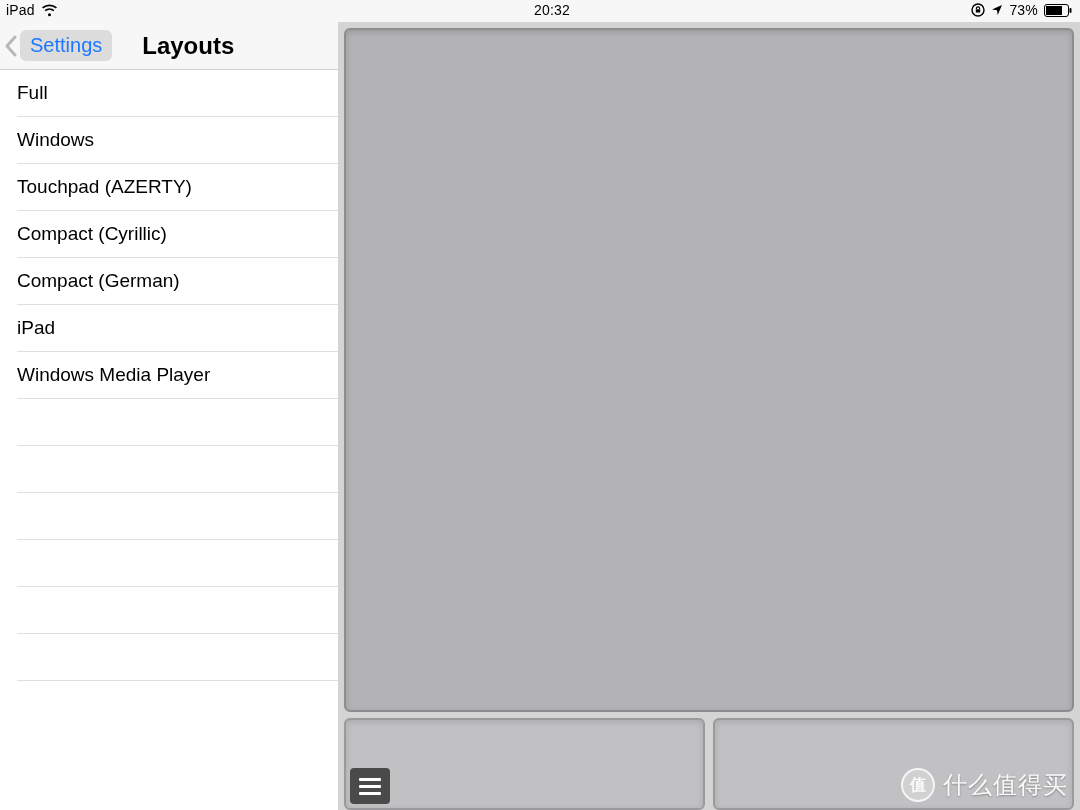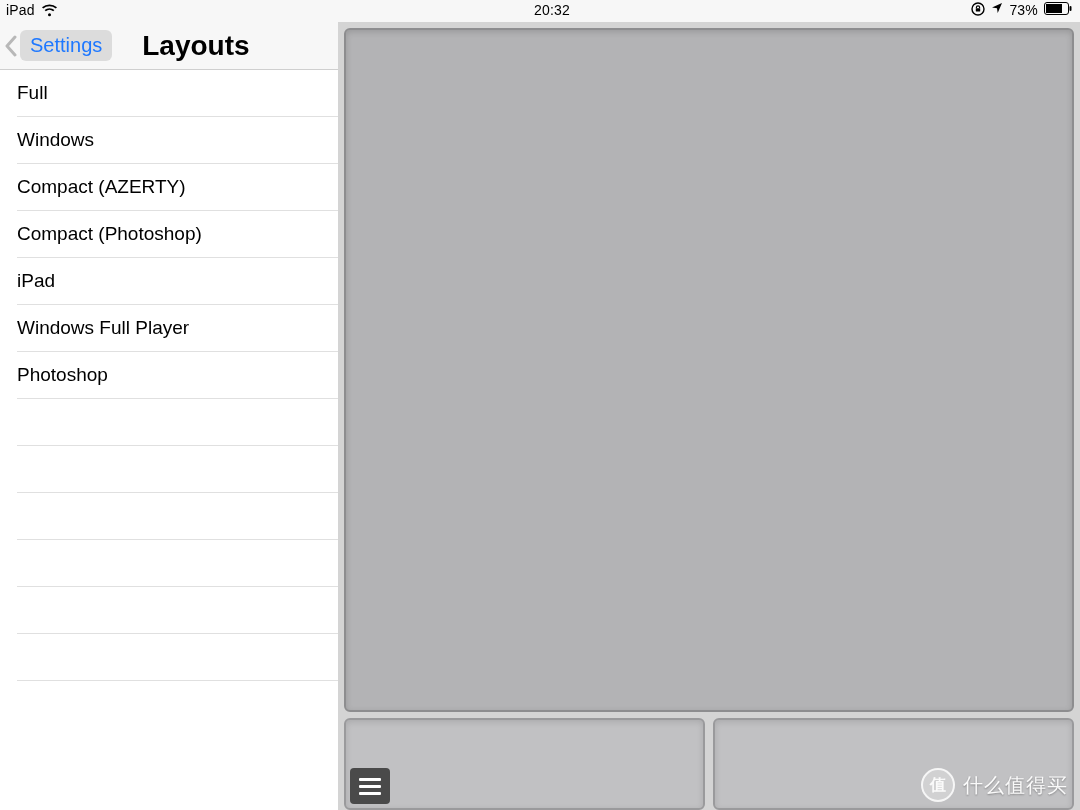--- a/index.html
+++ b/index.html
@@ -5,33 +5,33 @@
   * { box-sizing: border-box; margin: 0; padding: 0; }
   html, body { width: 1080px; height: 810px; overflow: hidden; font-family: -apple-system, "Helvetica Neue", Helvetica, Arial, sans-serif; background:#fff; }
   .root { position: relative; width:1080px; height:810px; background:#b91c1c; }
 
   
   .statusbar { position:absolute; top:0; left:0; right:0; height:22px; background:#f7f7f7; color:#000; font-size:14px; letter-spacing:0.2px; }
   .sb-left { position:absolute; left:6px; top:2px; display:flex; align-items:center; gap:6px; }
   .sb-left .dev { font-size:14px; }
   .wifi svg { display:block; }
   .sb-center { position:absolute; left:50%; top:2px; transform:translateX(-50%); font-weight:500;margin-left:12px; }
-  .sb-right { position:absolute; right:8px; top:2px; display:flex; gap:6px; }
+  .sb-right { position:absolute; right:8px; top:2px; display:flex; align-items:center; gap:6px; }
   .lock svg, .loc svg, .batt svg { display:block; }
 
   
   .nav { position:absolute; top:22px; left:0; width:338px; height:48px; border-bottom:1px solid #cfcfcf; background:#f7f7f7; display:flex; align-items:center; }
   .back { display:flex; align-items:center; padding:0 4px 0 2px; gap:0; }
   .back-chev { width:18px; display:flex; align-items:center; justify-content:center; }
   .back-chev svg { display:block; }
   .back-label {
     background:#dcdcdc; padding:4px 10px 4px 10px; border-radius:6px 6px 6px 6px;
     color:#1e78ff; font-size:20px;
   }
-  .nav-title { margin-left:26px; font-size:28px; font-weight:600; color:#000; }
+  .nav-title { margin-left:26px; font-size:24px; font-weight:600; color:#000; }
 
   
   .list { position:absolute; top:70px; left:0; width:338px; bottom:0; background:#fff; overflow:hidden; }
   .row { height:47px; border-bottom:1px solid #e0e0e0; margin-left:17px; display:flex; align-items:center; justify-content:space-between; padding-right:34px; font-size:19px; color:#000; cursor:pointer; }
   .row .check { color:#1e78ff; }
   .row .check svg { display:block; }
   .row-empty { height:47px; border-bottom:1px solid #e0e0e0; margin-left:17px; }
 
   
   .preview { position:absolute; top:22px; left:338px; right:0; bottom:0; padding:6px; background:#d4d4d4; }
@@ -50,21 +50,21 @@
   .hamburger {
     position:absolute; left:6px; bottom:0px; width:40px; height:36px;
     background:#4a4a4a; border-radius:4px; display:flex; align-items:center; justify-content:center;
   }
   .hamburger .bar { width:22px; height:3px; background:#fff; border-radius:1px; }
   .hamburger .stack { display:flex; flex-direction:column; gap:4px; }
 
   
   .watermark { position:absolute; right:12px; bottom:8px; display:flex; align-items:center; gap:8px; color:#fff; opacity:0.92; }
   .wm-badge { width:34px; height:34px; border-radius:50%; background:rgba(255,255,255,0.28); border:2px solid rgba(255,255,255,0.9); display:flex; align-items:center; justify-content:center; font-size:16px; color:#fff; font-weight:600; }
-  .wm-text { font-size:20px; letter-spacing:1px; font-weight:500; text-shadow:0 1px 2px rgba(0,0,0,0.35); }
+  .wm-text { font-size:24px; letter-spacing:1px; font-weight:500; text-shadow:0 1px 2px rgba(0,0,0,0.35); }
 </style>
 </head>
 <body>
 
 <div class="root">
 
   <div class="statusbar">
     <div class="sb-left">
       <span class="dev">iPad</span>
       <span class="wifi">
@@ -111,33 +111,33 @@
   </div>
 
   <div class="list">
     <div class="row">
       <span>Full</span>
     </div>
     <div class="row">
       <span>Windows</span>
     </div>
     <div class="row">
-      <span>Compact (AZERTY)</span>
+      <span>Touchpad (AZERTY)</span>
     </div>
     <div class="row">
-      <span>Compact (Photoshop)</span>
+      <span>Compact (Cyrillic)</span>
+    </div>
+    <div class="row">
+      <span>Compact (German)</span>
     </div>
     <div class="row">
       <span>iPad</span>
     </div>
     <div class="row">
-      <span>Windows Full Player</span>
-    </div>
-    <div class="row">
-      <span>Photoshop</span>
+      <span>Windows Media Player</span>
     </div>
     <div class="row-empty"></div>
     <div class="row-empty"></div>
     <div class="row-empty"></div>
     <div class="row-empty"></div>
     <div class="row-empty"></div>
     <div class="row-empty"></div>
   </div>
 
   <div class="preview">

